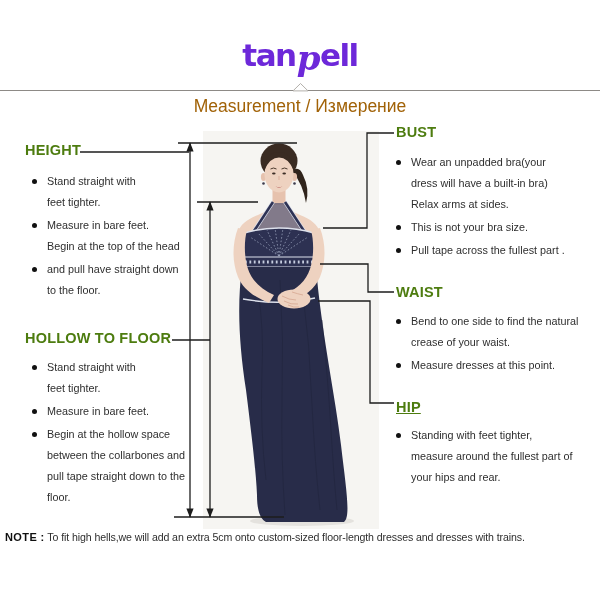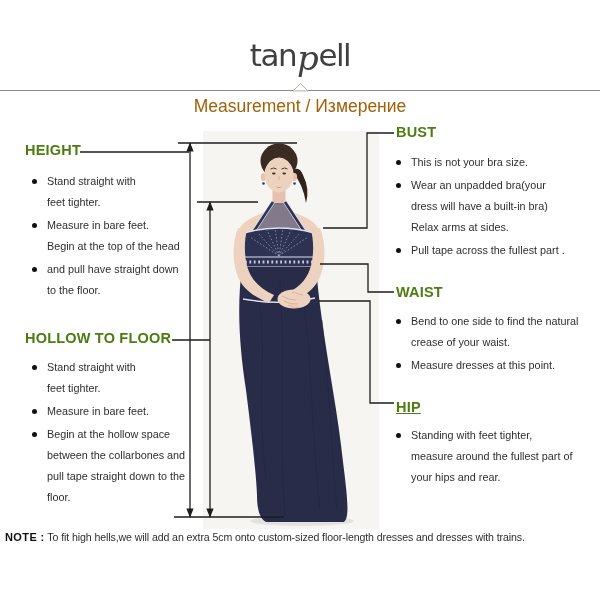--- a/index.html
+++ b/index.html
@@ -1,21 +1,21 @@
 <!DOCTYPE html>
 <html><head>
 <meta charset="utf-8">
 <style>
   html,body{margin:0;padding:0;background:#fff;}
   .canvas{position:relative;width:600px;height:600px;background:#ffffff;overflow:hidden;
           font-family:"Liberation Sans",sans-serif;}
   
   .logo{position:absolute;top:34px;left:0;right:0;text-align:center;
-        font-family:"DejaVu Sans",sans-serif;font-weight:normal;font-size:31px;
-        letter-spacing:-1.5px;color:#404040;}
+        font-family:"DejaVu Sans",sans-serif;font-weight:bold;font-size:31px;
+        letter-spacing:-1.5px;color:#6d28d9;}
   .logo .logo-p{font-family:"DejaVu Serif",serif;font-style:italic;font-size:34px;
         position:relative;top:4px;margin:0 1px;}
   .divider{position:absolute;top:90px;left:0;width:600px;height:1px;background:#8d8a86;}
   .title{position:absolute;top:96px;left:0;right:0;text-align:center;
          font-size:17.5px;color:#a16207;}
   
   .sec{position:absolute;}
   .sec h3{margin:0;font-size:14.5px;font-weight:bold;color:#4d7c0f;letter-spacing:.2px;}
   .sec ul{list-style:none;margin:0;padding:0;}
   .sec li{position:relative;font-size:10.8px;line-height:21px;color:#2e2e2e;
@@ -73,24 +73,24 @@
       <li>Begin at the hollow space
 between the collarbones and
 pull tape straight down to the
 floor.</li>
     </ul>
   </div>
 
   <div class="sec sec-right" id="sec-bust">
     <h3>BUST</h3>
     <ul>
-      <li>This is not your bra size.</li>
       <li>Wear an unpadded bra(your
 dress will have a built-in bra)
 Relax arms at sides.</li>
+      <li>This is not your bra size.</li>
       <li>Pull tape across the fullest part .</li>
     </ul>
   </div>
 
   <div class="sec sec-right" id="sec-waist">
     <h3>WAIST</h3>
     <ul>
       <li>Bend to one side to find the natural
 crease of your waist.</li>
       <li>Measure dresses at this point.</li>

